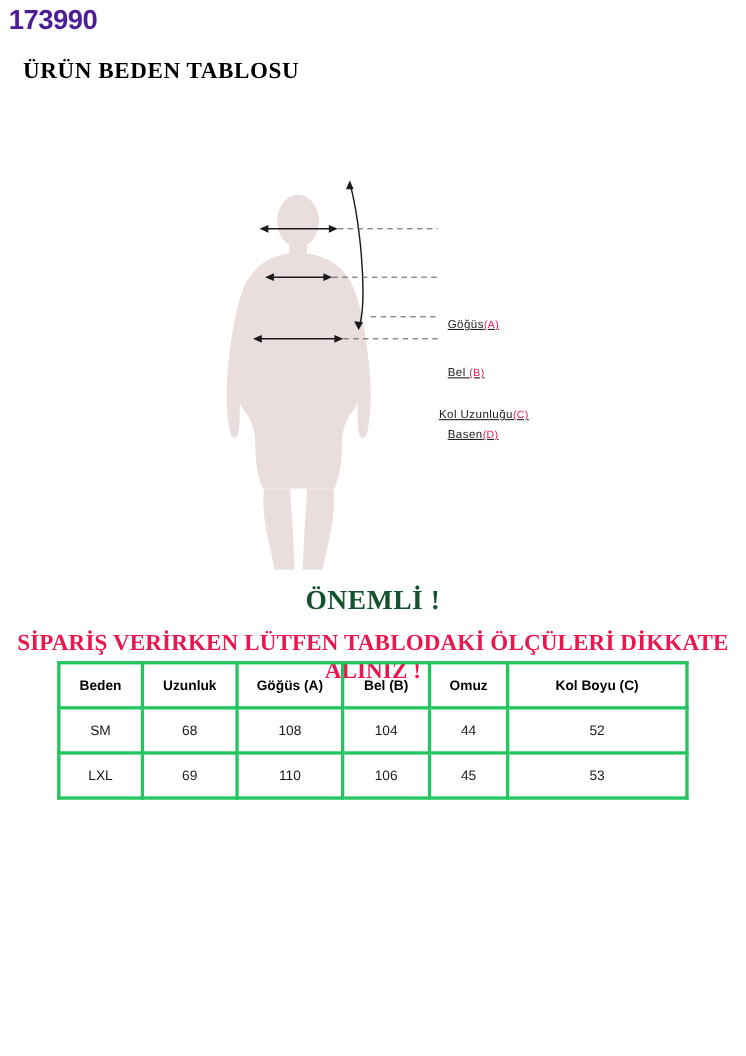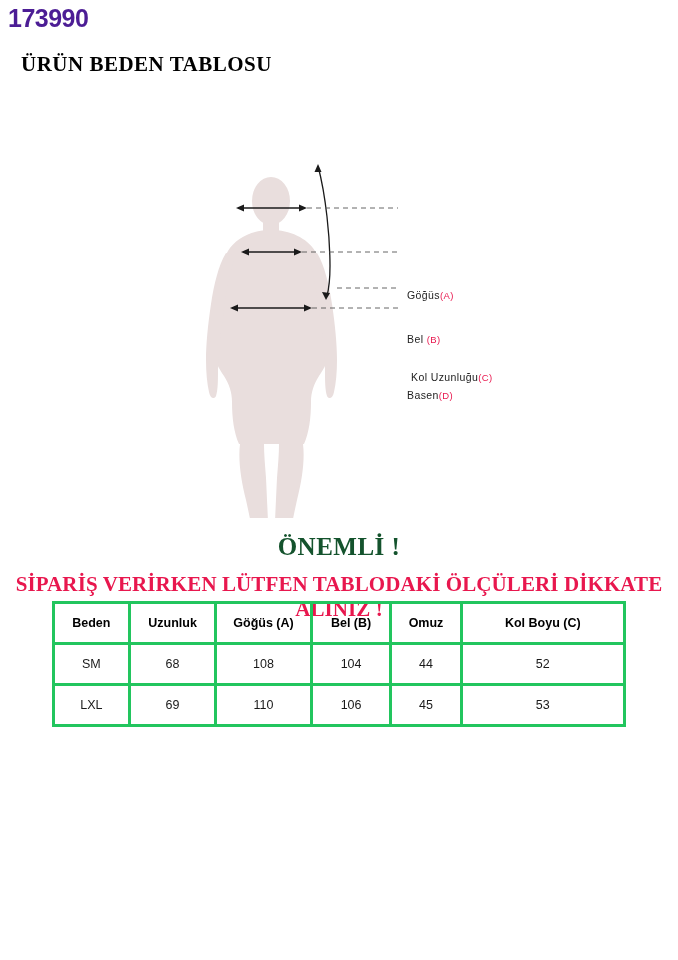--- a/index.html
+++ b/index.html
@@ -54,28 +54,29 @@
     display: block;
   }
 
   .lbl {
     position: absolute;
     font-family: "Liberation Sans", sans-serif;
     font-size: 10.5px;
     color: #222;
     white-space: nowrap;
     letter-spacing: 0.4px;
+    text-decoration: underline;
   }
   .lbl .code {
     color: #e8174e;
     font-size: 9.5px;
   }
   .lbl-gogus  { left: 407px; top: 201px; }
   .lbl-bel    { left: 407px; top: 245px; }
-  .lbl-kol    { left: 399px; top: 283px; padding-left: 12px; }
+  .lbl-kol    { left: 387px; top: 283px; padding-left: 12px; }
   .lbl-basen  { left: 407px; top: 301px; }
 
   
   .onemli {
     position: absolute;
     top: 533px;
     left: 0;
     width: 678px;
     text-align: center;
     font-family: "Liberation Serif", serif;

